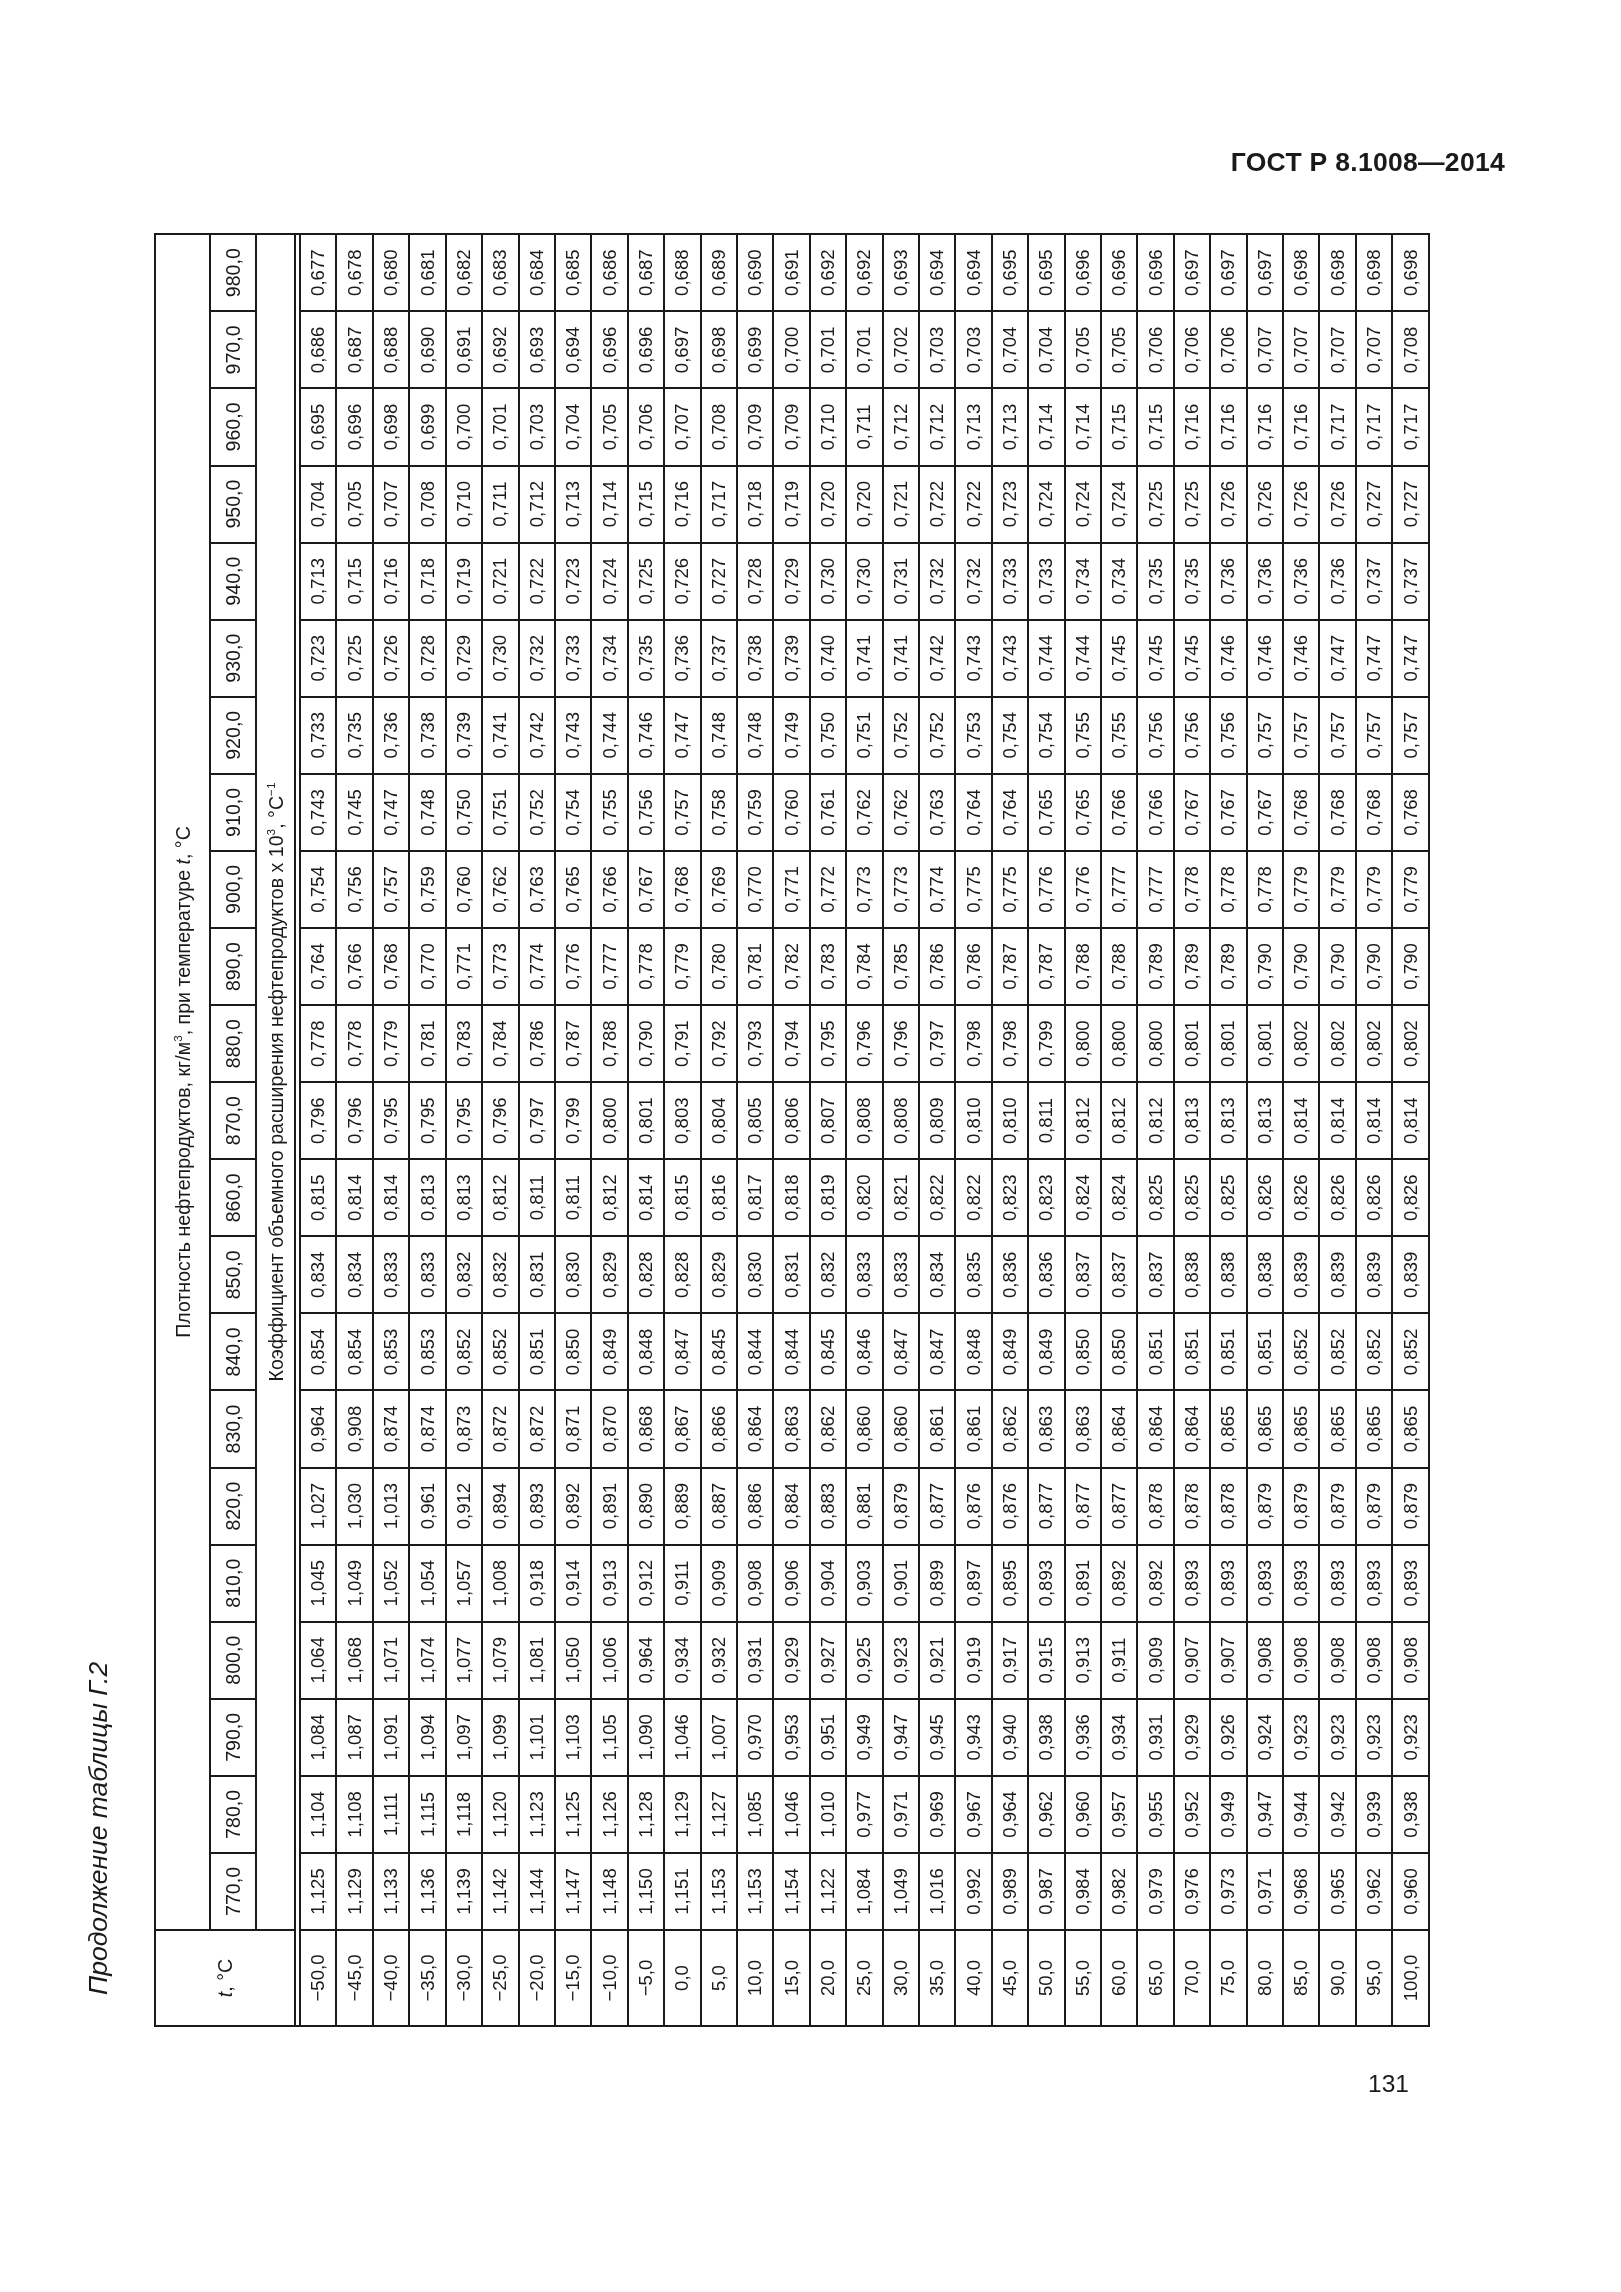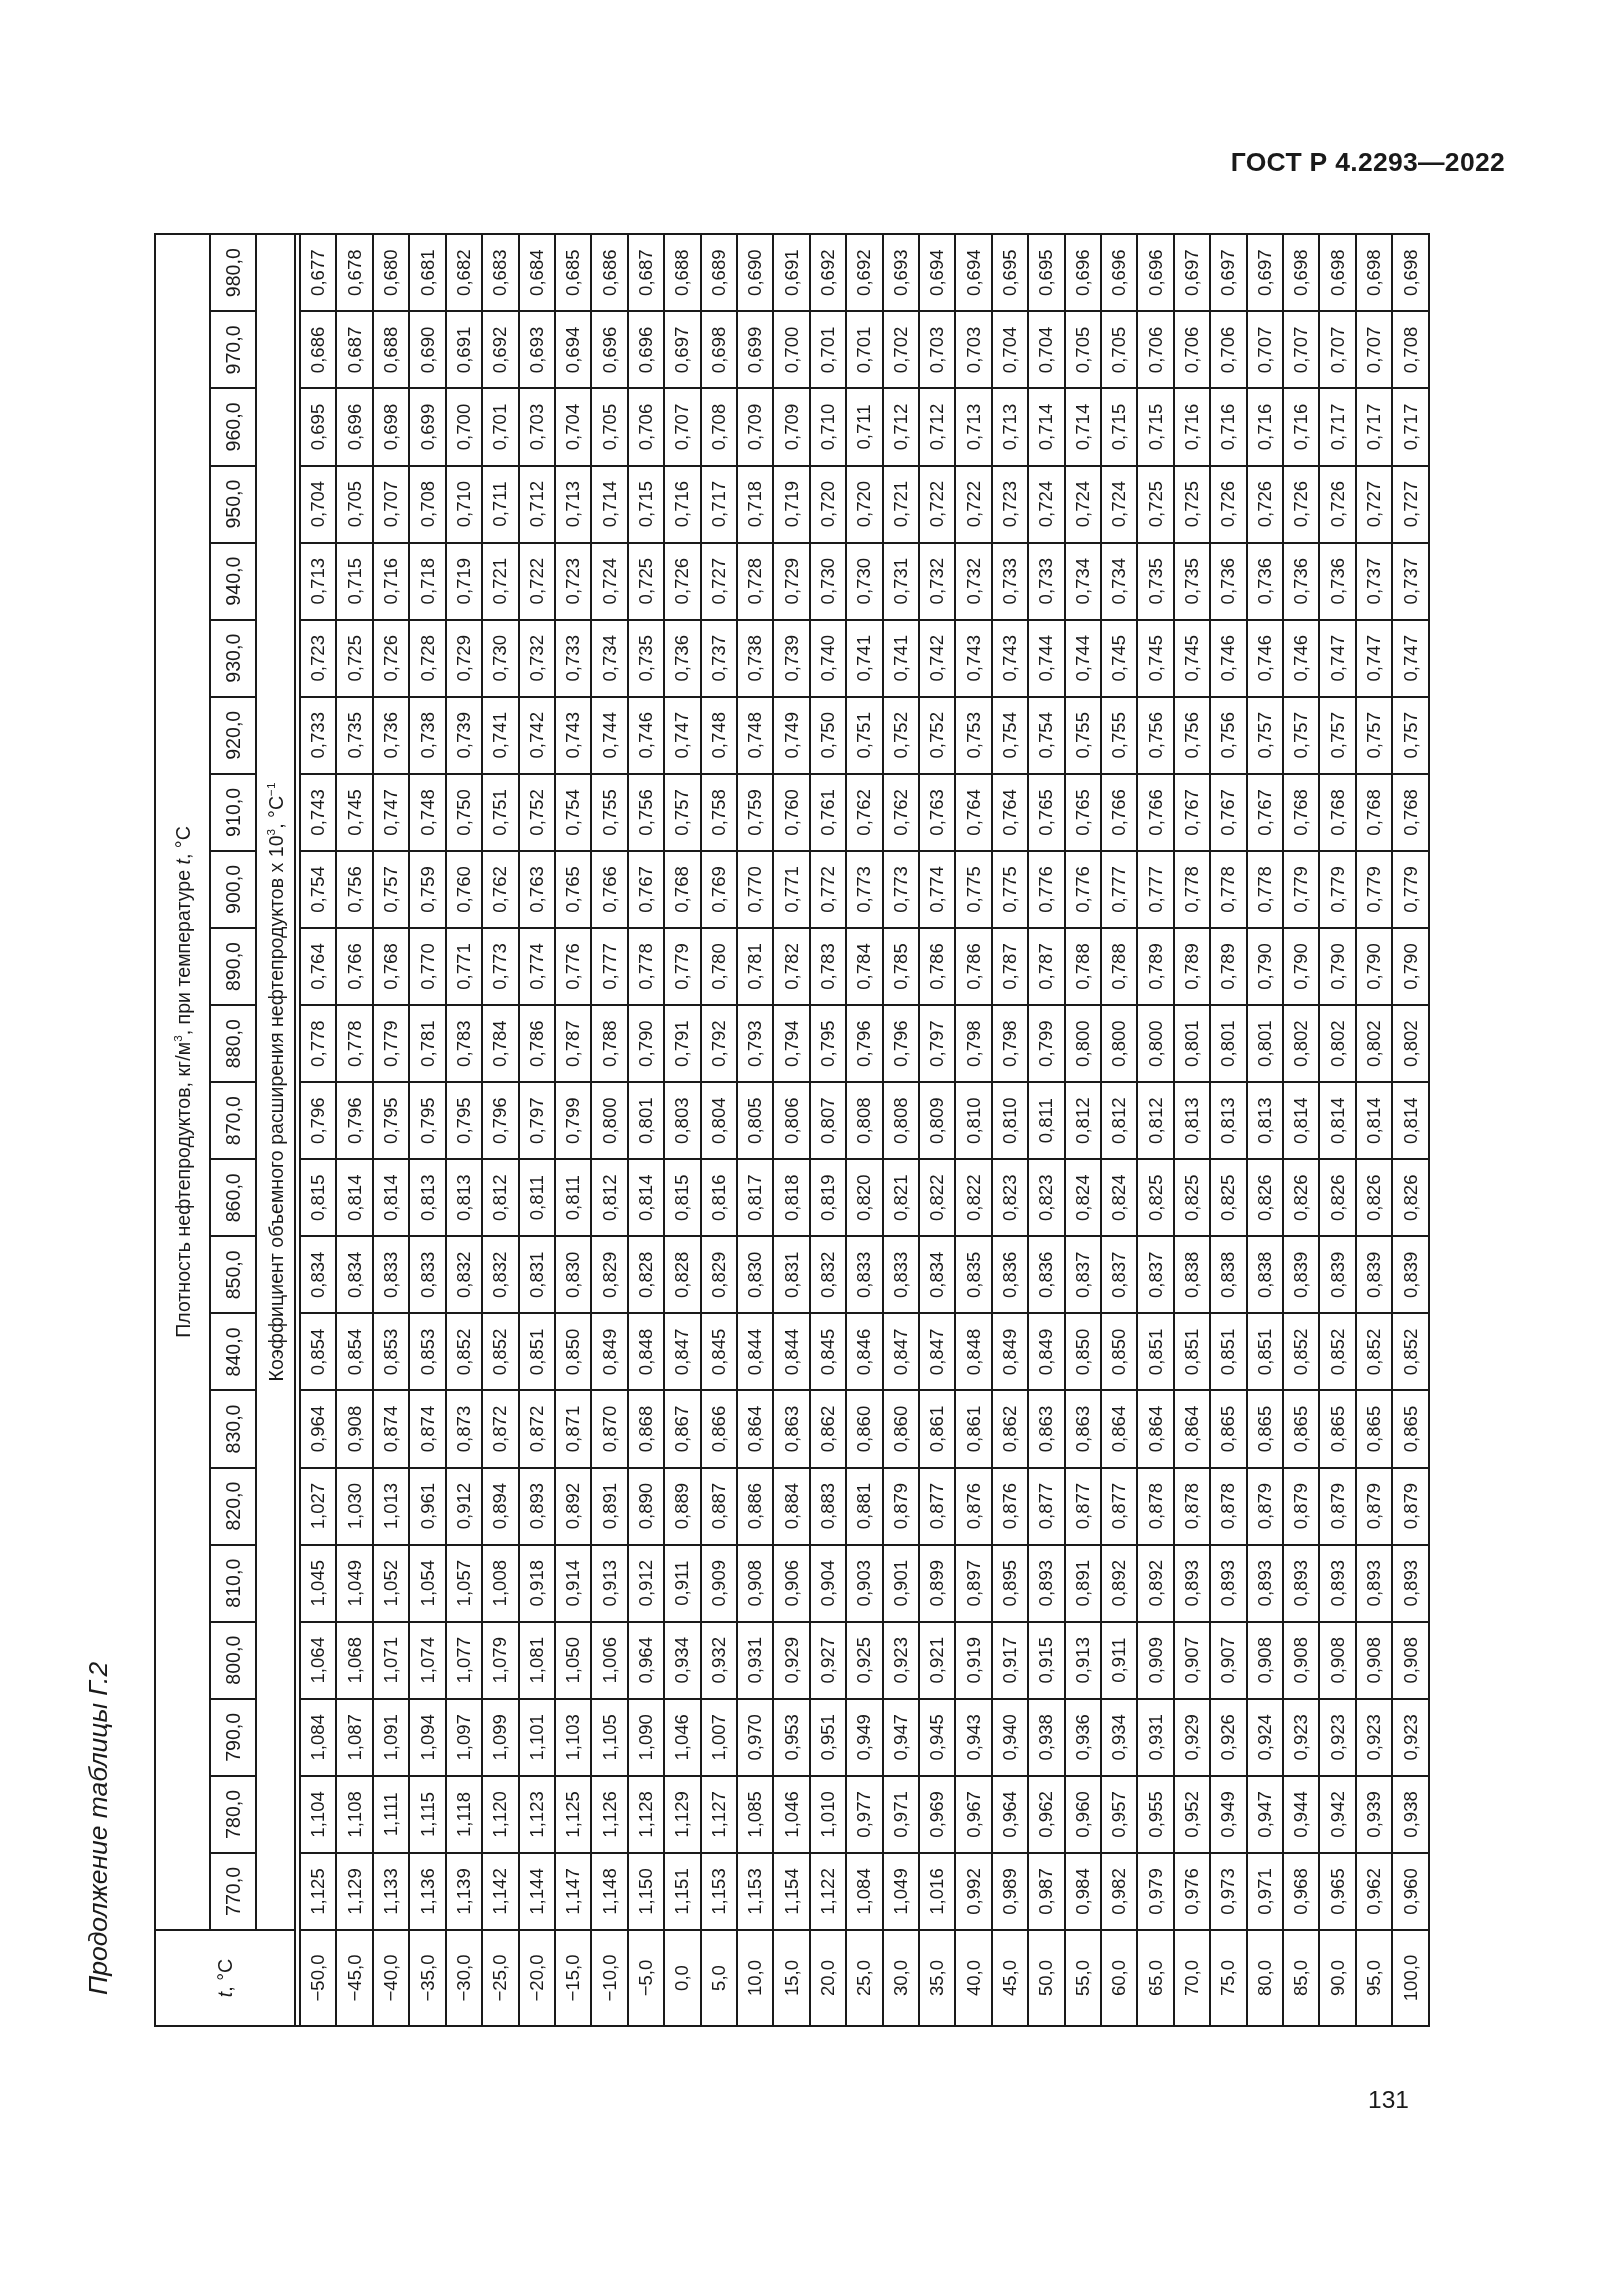--- a/index.html
+++ b/index.html
@@ -1,20 +1,20 @@
 <!DOCTYPE html>
 <html><head>
 <meta charset="utf-8">
 <style>
   html, body { margin: 0; padding: 0; background: #ffffff; }
   body { width: 1621px; height: 2293px; position: relative; overflow: hidden;
          font-family: "Liberation Sans", sans-serif; color: #1a1a1a; }
   .doc-code { position: absolute; top: 147px; right: 116px; font-weight: bold;
               font-size: 26.5px; letter-spacing: 0.3px; }
-  .page-number { position: absolute; left: 1368px; top: 2070px; font-size: 24.5px; margin-top: 16px; }
+  .page-number { position: absolute; left: 1368px; top: 2070px; font-size: 24.5px; }
   .caption { position: absolute; left: 83px; top: 1995px; width: 412px; height: 39px;
              transform-origin: 0 0; transform: rotate(-90deg);
              font-style: italic; font-size: 26.5px; white-space: nowrap; }
   
   .table-wrap { position: absolute; left: 154px; top: 2027px;
                 width: 1794px; height: 1276px;
                 transform-origin: 0 0; transform: rotate(-90deg); }
   table.data { border-collapse: collapse; width: 1794px; height: 1276px; table-layout: fixed;
                font-size: 18.6px; }
   table.data td, table.data th { border: 2px solid #1a1a1a; text-align: center;
@@ -26,21 +26,21 @@
   table.data tr.sep td { height: 2.9px; padding: 0; border-left: 2px solid #1a1a1a;
                border-right: 2px solid #1a1a1a; border-top: 0; border-bottom: 0; }
   table.data tr.row td { height: 33px; }
   table.data tr.row td.tval { font-size: 18.6px; }
   .sup { font-size: 11.8px; vertical-align: super; }
   .ital { font-style: italic; }
 </style>
 </head>
 <body>
 
-<div class="doc-code">ГОСТ Р 4.2293—2022</div>
+<div class="doc-code">ГОСТ Р 8.1008—2014</div>
 
 <div class="caption">Продолжение таблицы Г.2</div>
 
 <div class="table-wrap">
   <table class="data">
     <thead>
       <tr class="head-top">
         <th class="tcol" rowspan="3">
           <span class="ital">t</span><span>, °C</span>
         </th>

